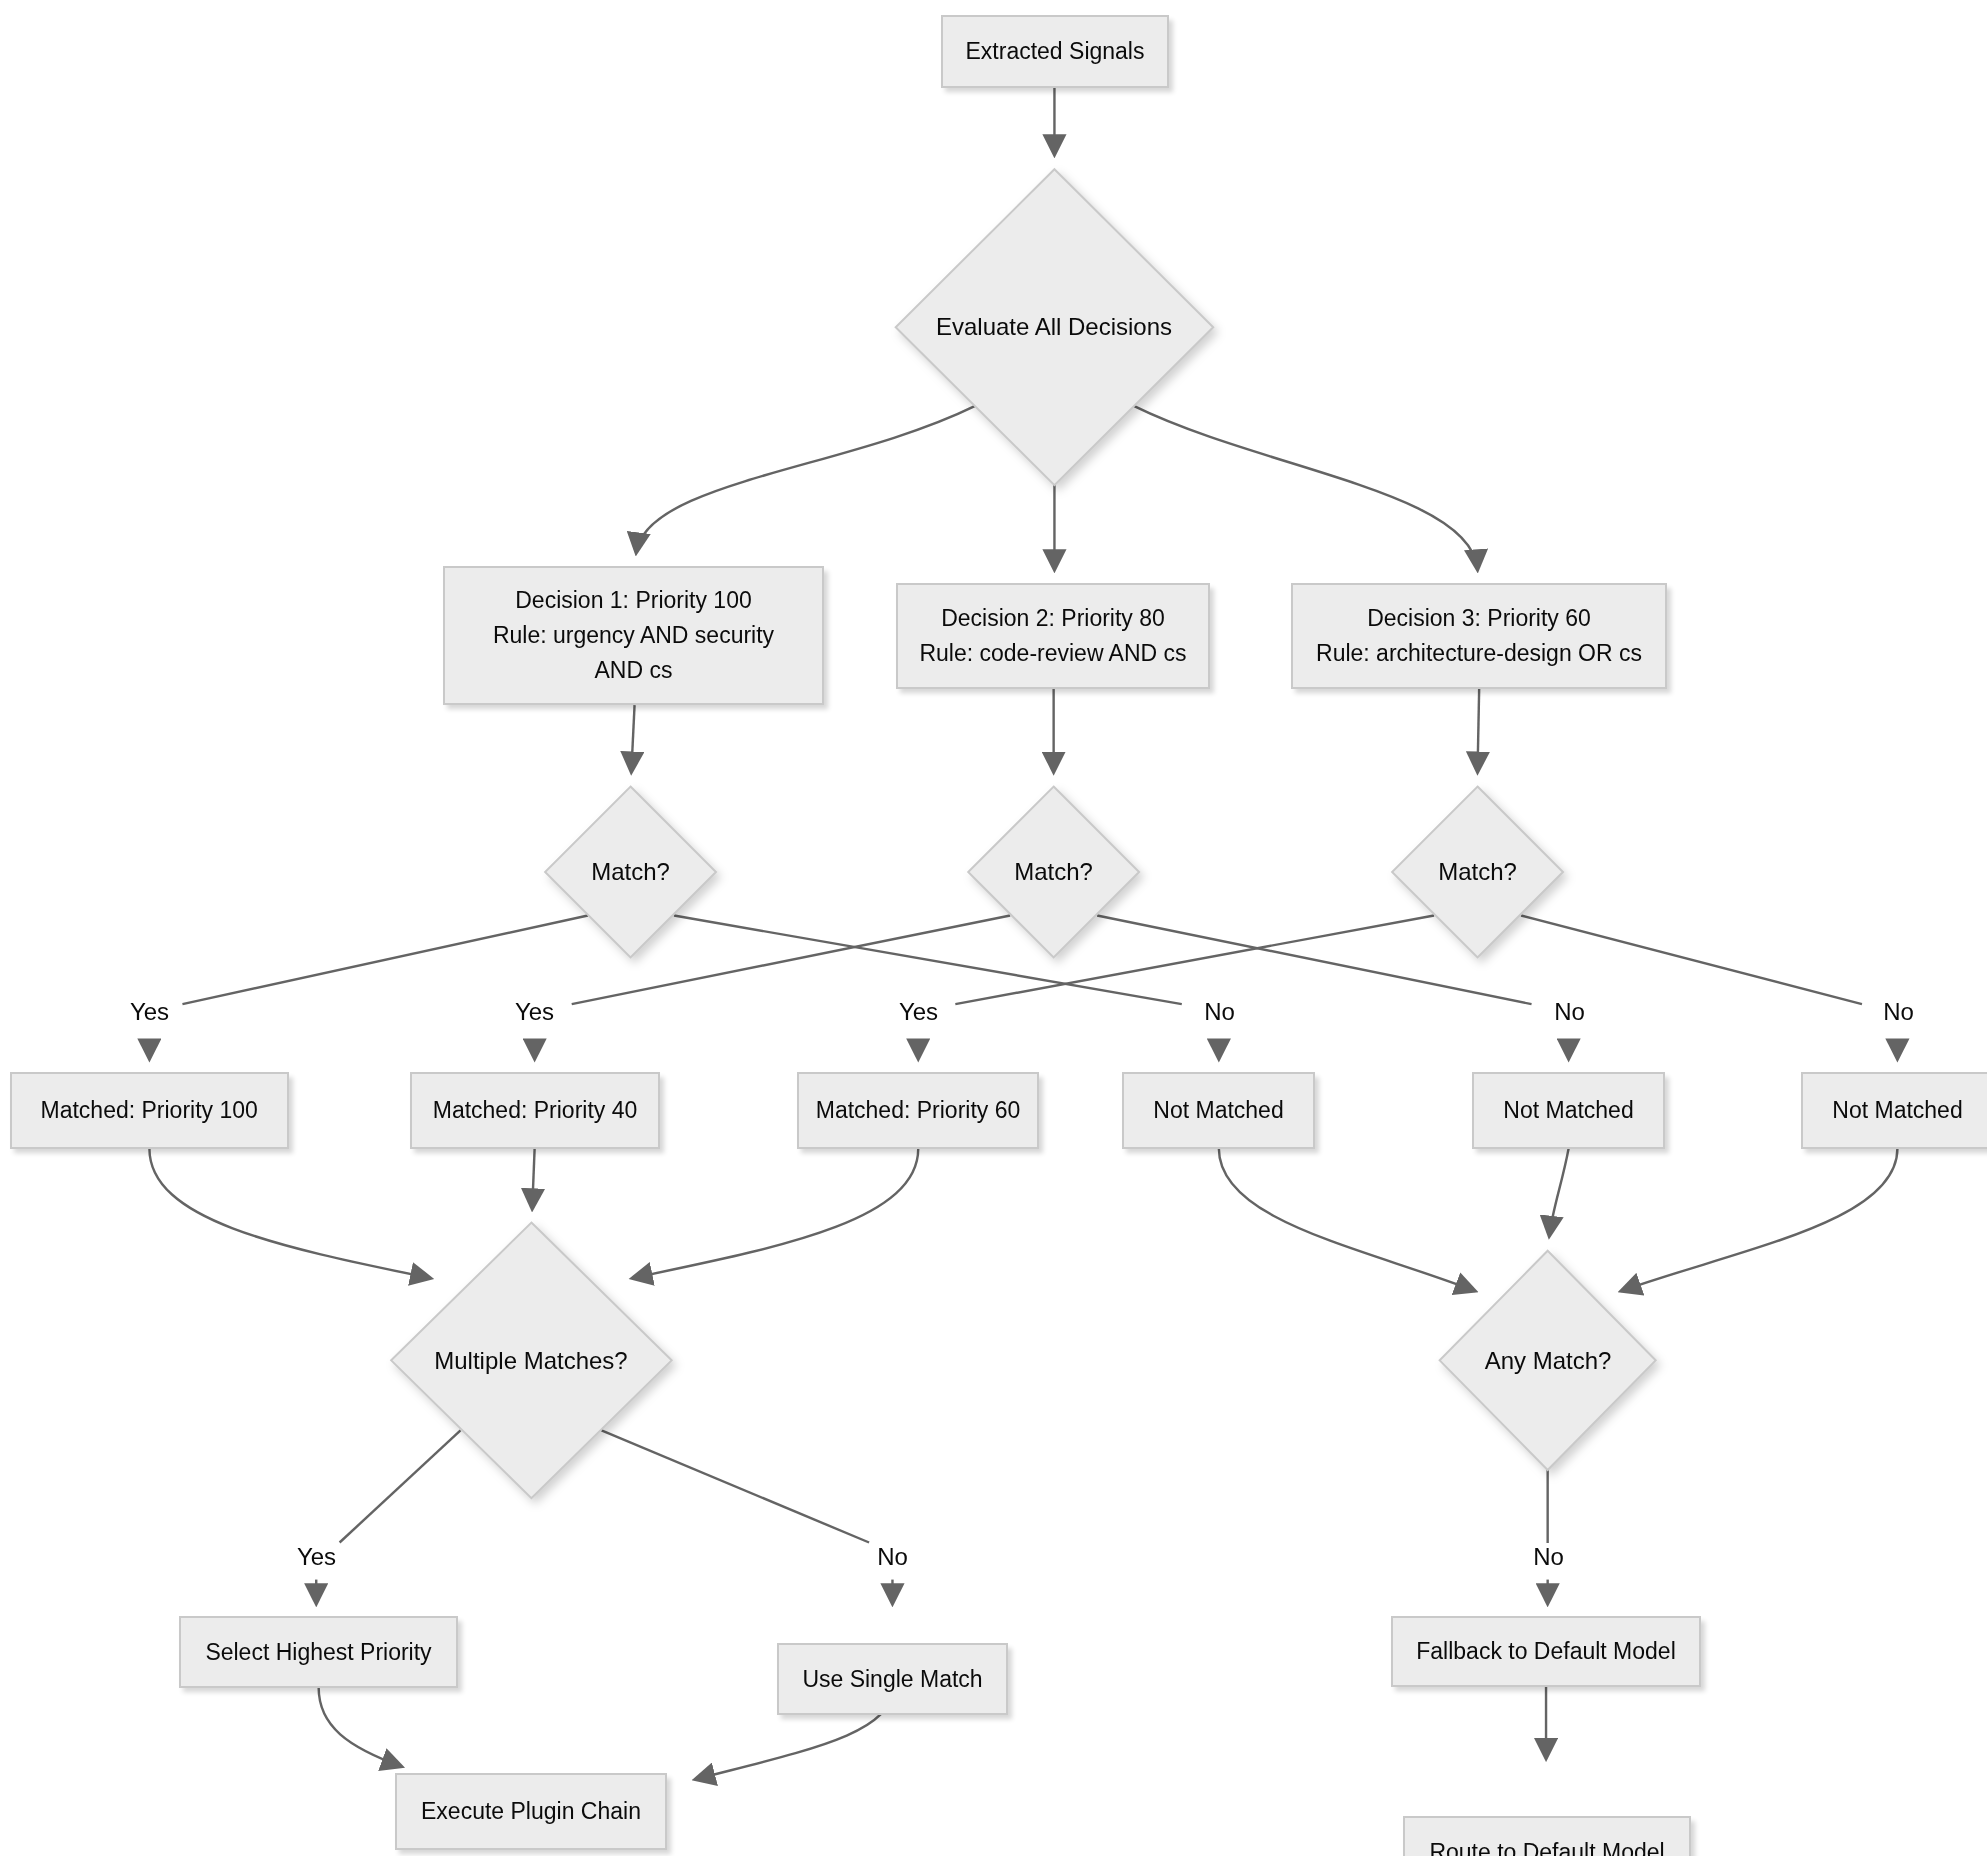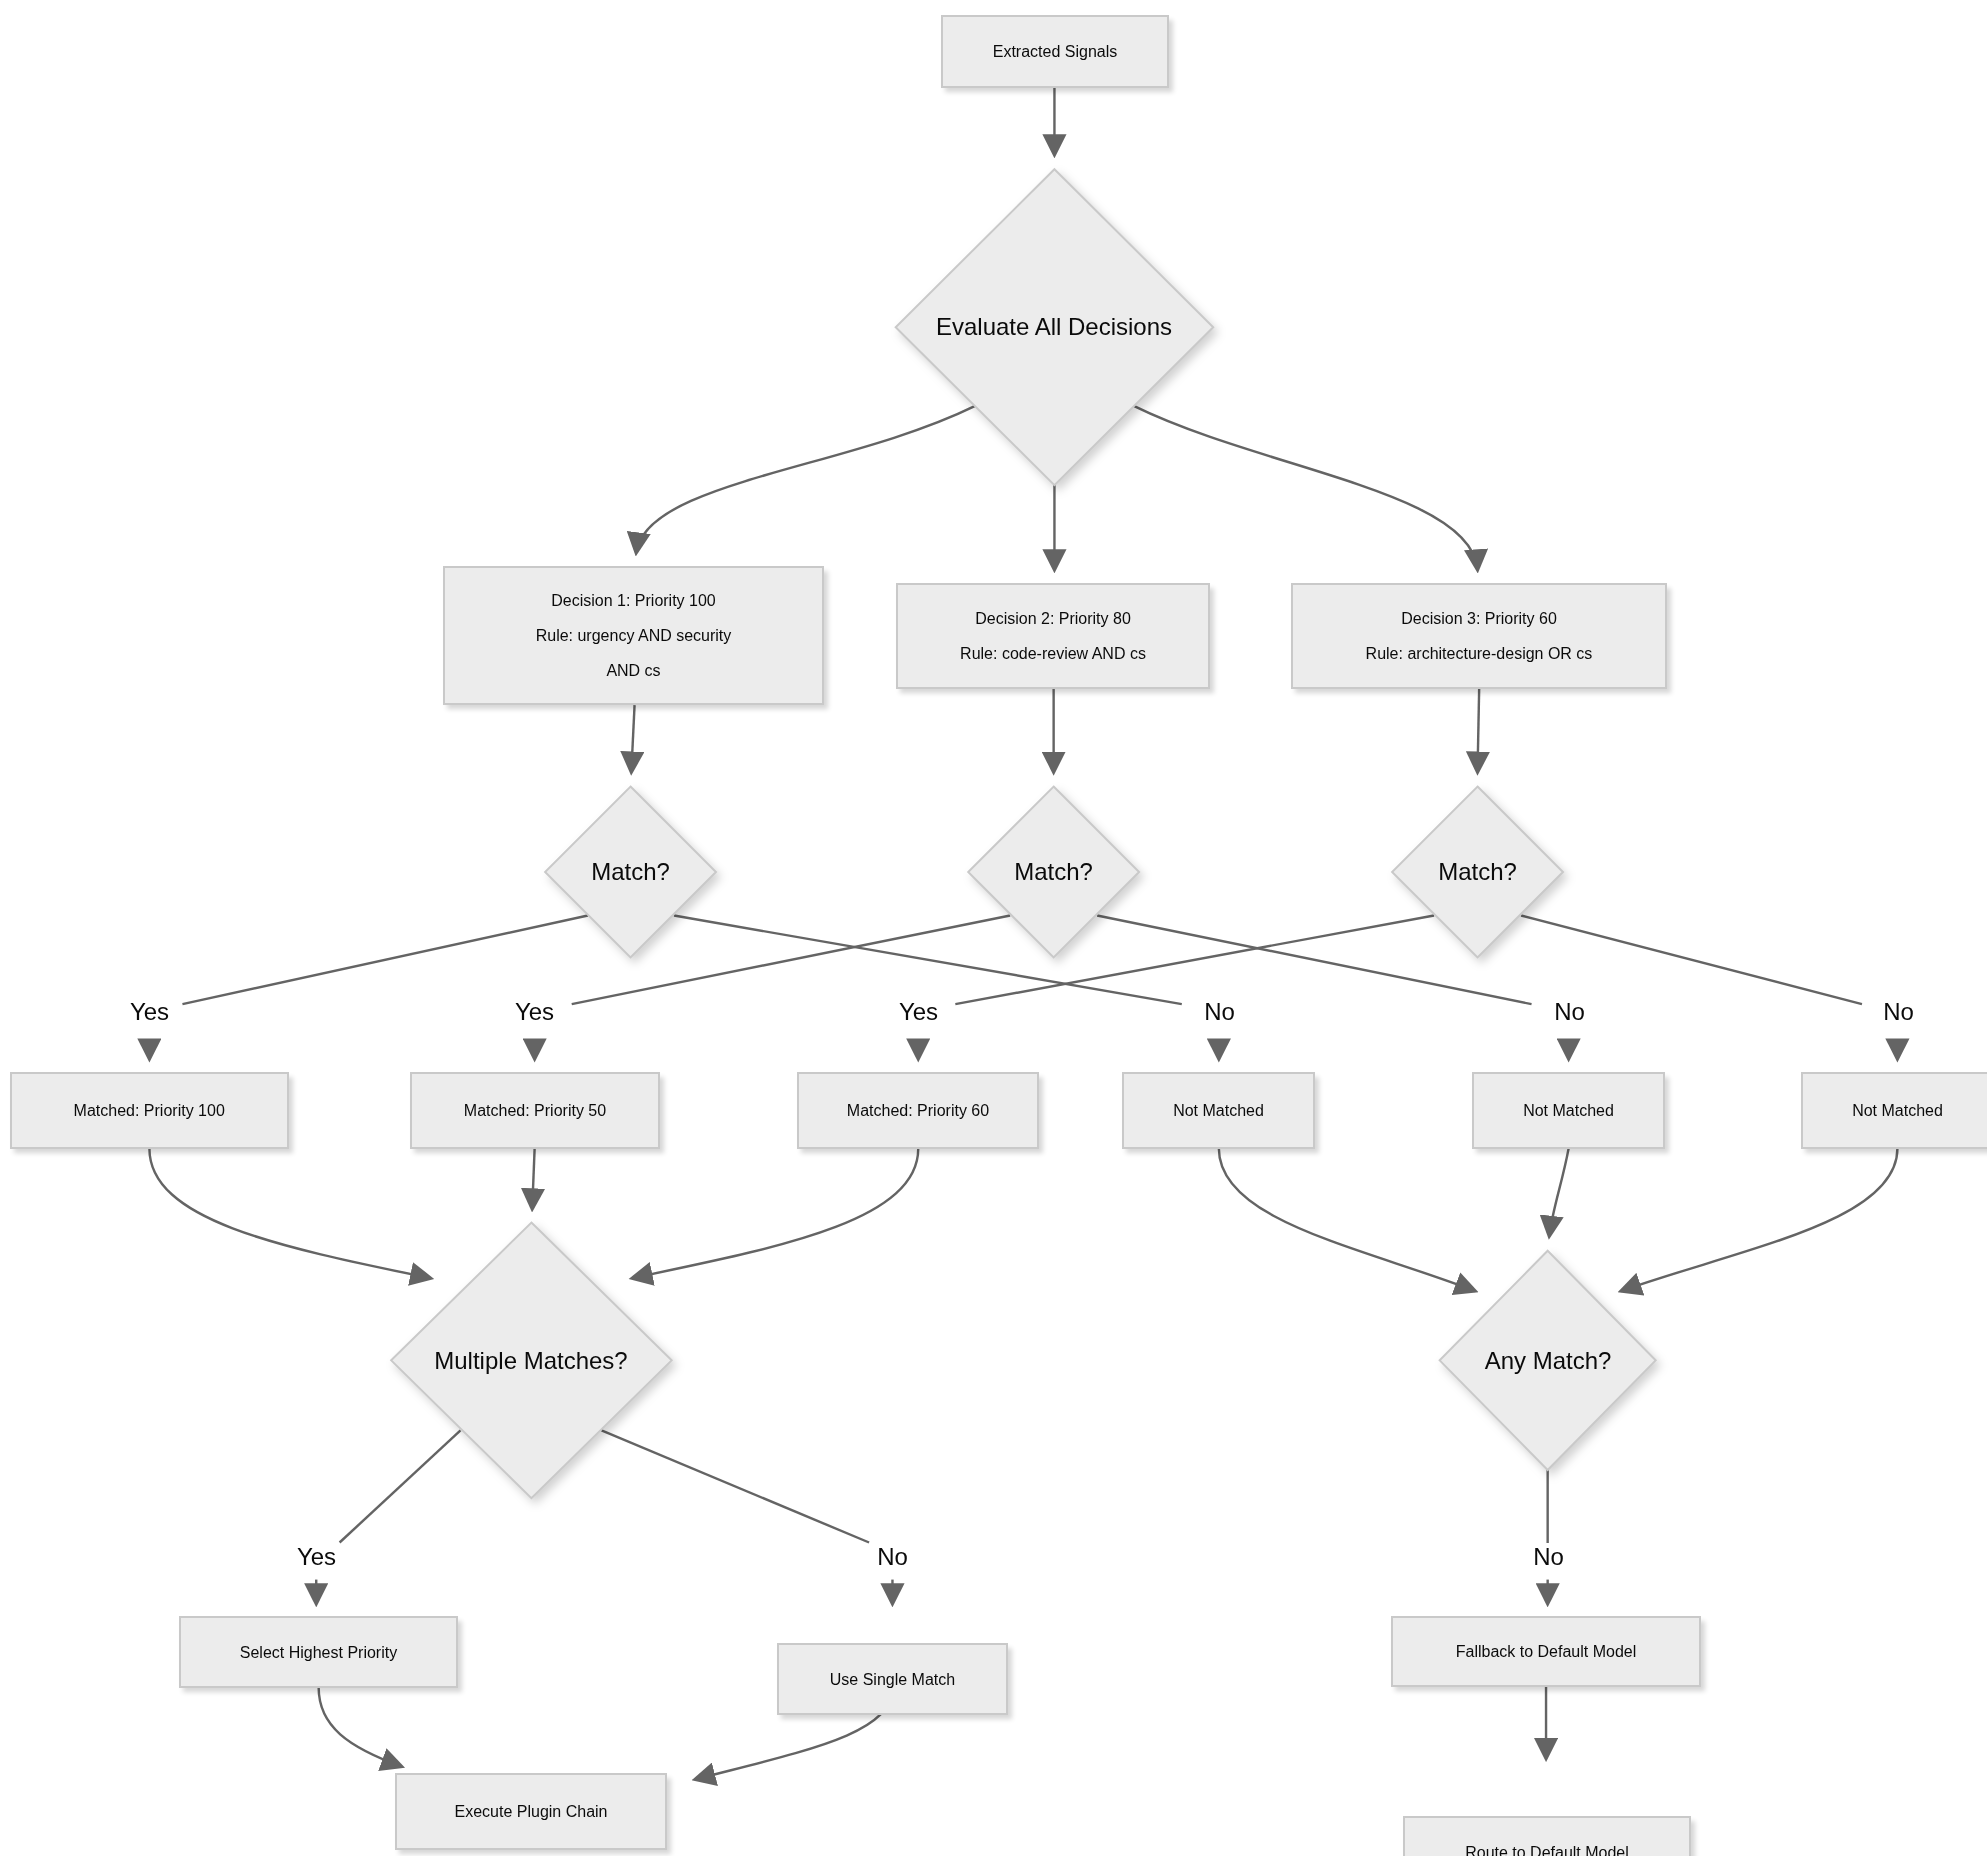--- a/index.html
+++ b/index.html
@@ -30,21 +30,21 @@
     filter:drop-shadow(5px 6px 6px rgba(0,0,0,0.18));
   }
   #arrowhead{fill:var(--edge);}
   .node{
     position:absolute;
     background:var(--node-fill);
     border:2px solid var(--node-border);
     box-shadow:4px 4.8px 4.8px rgba(0,0,0,0.16);
     display:flex;align-items:center;justify-content:center;
     text-align:center;
-    font-size:16px;line-height:35px;
+    font-size:23px;line-height:35px;
     box-sizing:border-box;
     color:var(--text);
   }
   .dlabel{
     position:absolute;
     display:flex;align-items:center;justify-content:center;
     text-align:center;
     font-size:24px;
     color:var(--text);
     pointer-events:none;
@@ -141,21 +141,21 @@
   </div>
 
   <div class="node multiline" style="left:1291px;top:583px;width:376px;height:106px;">
     <div>
       <span>Decision 3: Priority 60</span>
       <span>Rule: architecture-design OR cs</span>
     </div>
   </div>
 
   <div class="node" style="left:9.7px;top:1072px;width:279px;height:77px;">Matched: Priority 100</div>
-  <div class="node" style="left:410px;top:1072px;width:250px;height:77px;">Matched: Priority 50</div>
+  <div class="node" style="left:410px;top:1072px;width:250px;height:77px;">Matched: Priority 40</div>
   <div class="node" style="left:797px;top:1072px;width:242px;height:77px;">Matched: Priority 60</div>
   <div class="node" style="left:1122px;top:1072px;width:193px;height:77px;">Not Matched</div>
   <div class="node" style="left:1472px;top:1072px;width:193px;height:77px;">Not Matched</div>
   <div class="node" style="left:1801px;top:1072px;width:193px;height:77px;">Not Matched</div>
 
   <div class="node" style="left:179px;top:1616px;width:279px;height:72px;">Select Highest Priority</div>
   <div class="node" style="left:777px;top:1616px;width:231px;height:72px;margin-top:27px;">Use Single Match</div>
   <div class="node" style="left:395px;top:1773px;width:272px;height:77px;">Execute Plugin Chain</div>
   <div class="node" style="left:1391px;top:1616px;width:310px;height:71px;">Fallback to Default Model</div>
   <div class="node" style="left:1403px;top:1772px;width:288px;height:73px;margin-top:44px;">Route to Default Model</div>

